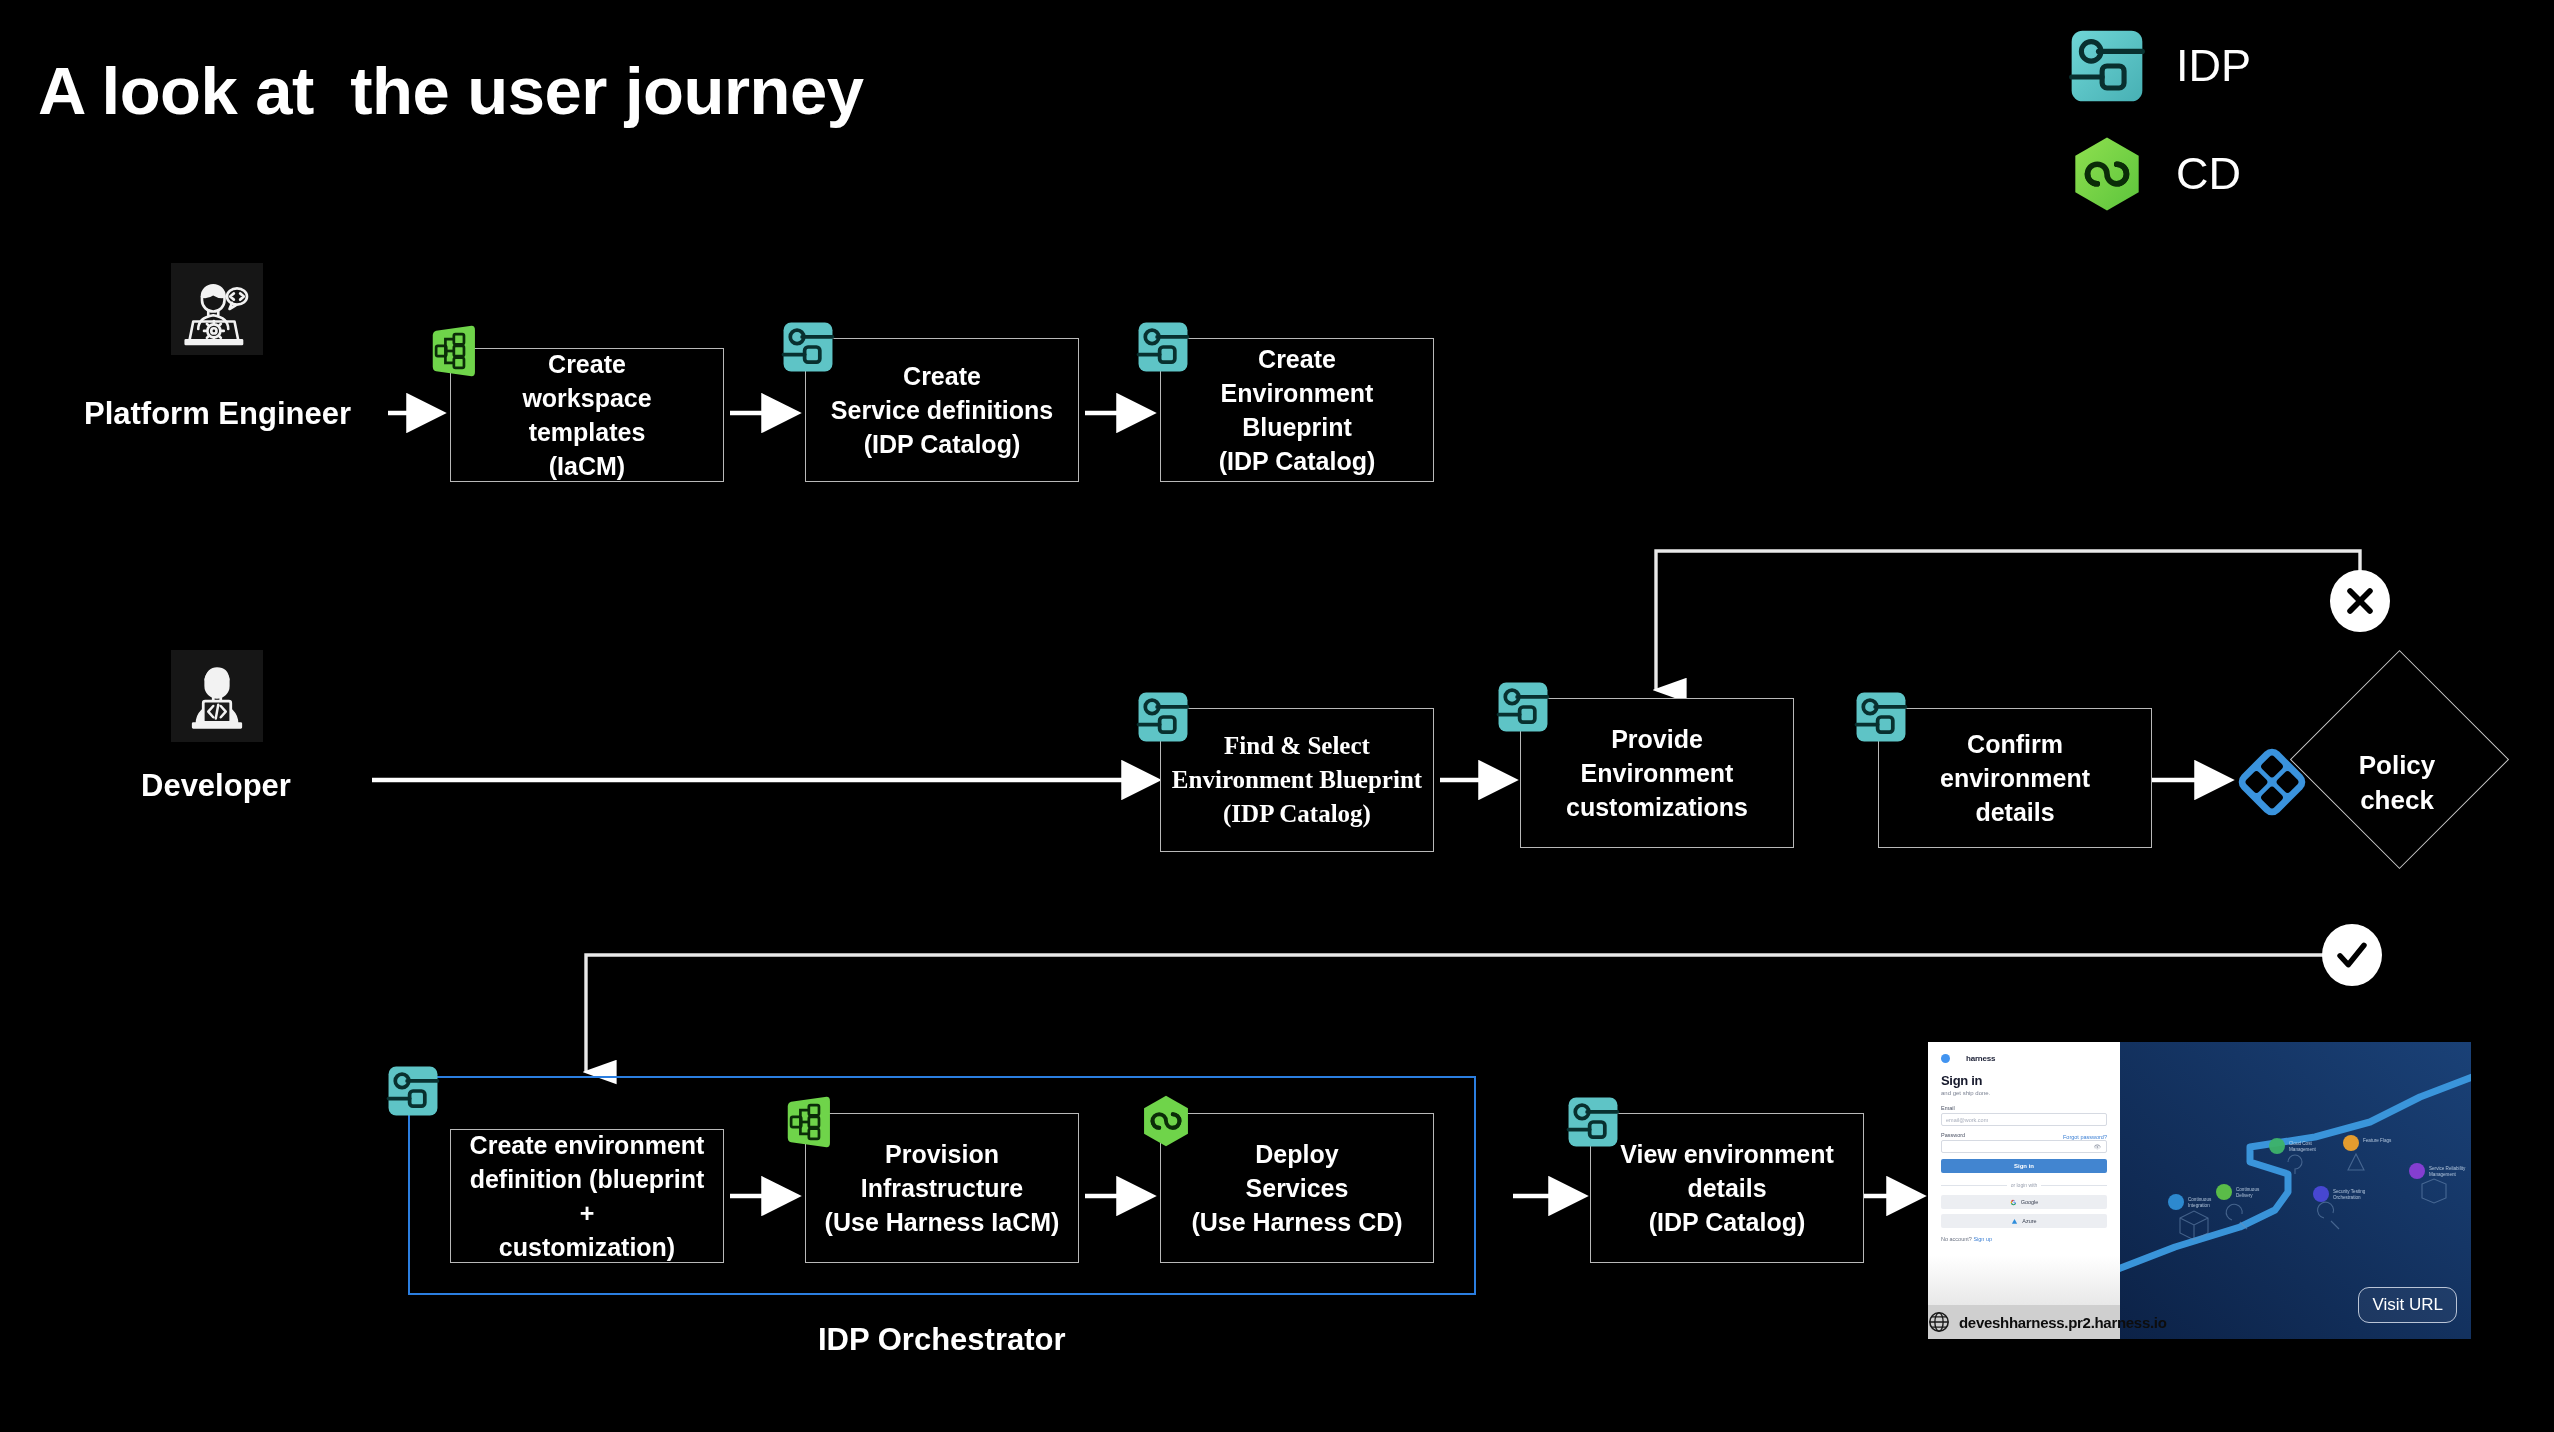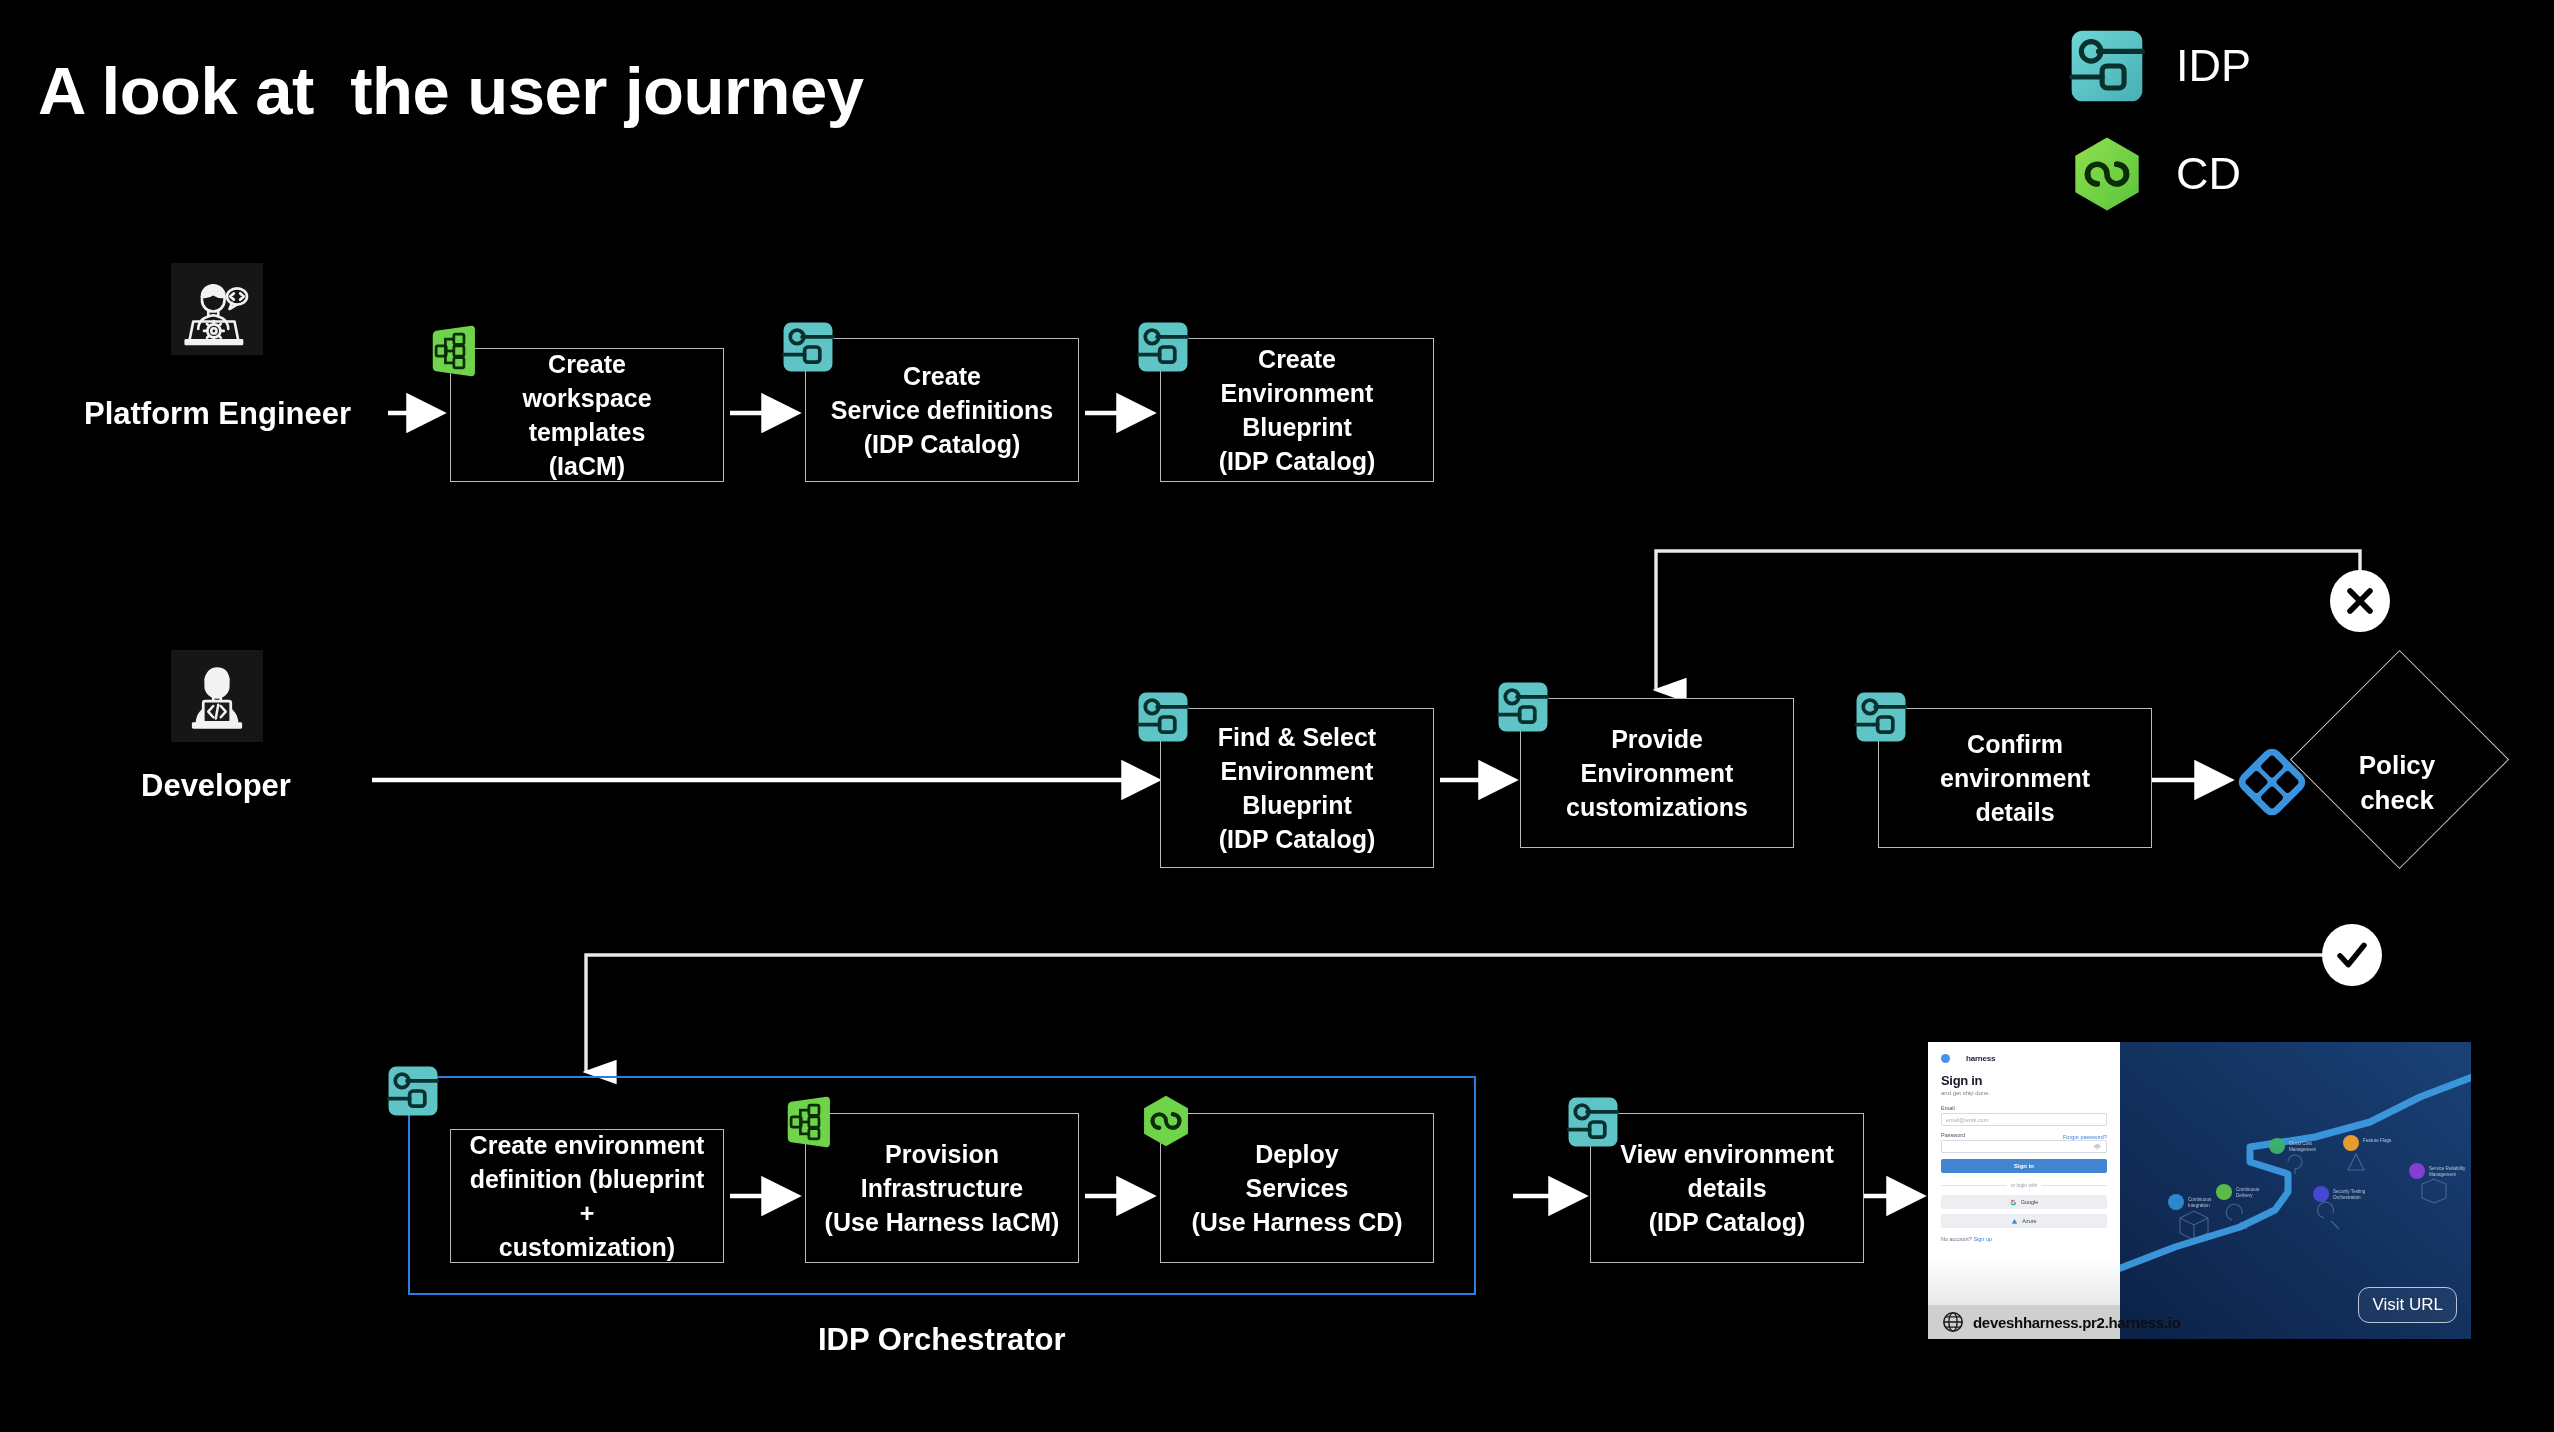--- a/index.html
+++ b/index.html
@@ -216,21 +216,21 @@
   .hn-div i { flex:1; height:1px; background:#dfe3ea; display:block; }
   .hn-oauth {
     height:14px; background:#eceef2; border-radius:2px;
     display:flex; align-items:center; justify-content:center; gap:4px;
     font-size:5.5px; color:#3c4354; margin-bottom:5px;
   }
   .hn-foot { font-size:5.5px; color:#6b7383; margin-top:8px; }
   .hn-foot b { color:#3b7fd4; font-weight:normal; }
   .thumb-url {
     position:absolute; left:0; bottom:0; width:471px; height:34px;
-    display:flex; align-items:center; gap:9px; padding-left:14px;
+    display:flex; align-items:center; gap:9px; 
     z-index: 4;
   }
   .thumb-url-bg {
     position:absolute; left:0; bottom:0; width:192px; height:34px;
     background:#cfcfcf; z-index:-1;
   }
   .thumb-url span { font-size:15px; color:#0d0d0d; font-weight:bold; letter-spacing:-0.3px;}
   #visit-url-btn {
     position:absolute; right:14px; bottom:16px;
     border:1px solid #b9c4d6; border-radius:11px;
@@ -401,21 +401,21 @@
         <path d="M29 31 l0 4 M35 31 l0 4"></path>
         <path d="M16 54 q0 -12 16 -16 q16 4 16 16" fill="#f2f2f2" stroke="#f2f2f2"></path>
         <rect x="21" y="36" width="22" height="17" rx="1.5" fill="#1b1b1b" stroke="#f2f2f2"></rect>
         <path d="M29 40 l-4 4.5 l4 4.5 M35 40 l4 4.5 l-4 4.5 M33 39 l-2 11" stroke="#f2f2f2" stroke-width="2"></path>
         <path d="M13 54 l38 0 l0 3 l-38 0 z" fill="#f2f2f2"></path>
       </g>
     </svg>
   </div>
   <div class="role-label" style="left:141px; top:768px;">Developer</div>
 
-  <div class="pbox" style="left:1160px; top:708px; width:274px; height:160px;">
+  <div class="pbox" style="left:1160px; top:708px; width:274px; height:144px;font-family:Liberation Serif, serif;">
     <div class="ptext">Find &amp; Select
 Environment Blueprint
 (IDP Catalog)</div>
   </div>
   <div class="badge" style="left:1136px; top:690px;">
     <svg width="54" height="54" viewBox="0 0 64 64">
       <rect x="3" y="3" width="58" height="58" rx="9" fill="#5ec4c6"></rect>
       <g stroke="#08302f" stroke-width="4.4" fill="none" stroke-linecap="round">
         <line x1="25" y1="20" x2="61" y2="20"></line>
           <line x1="3" y1="41" x2="28" y2="41"></line>

